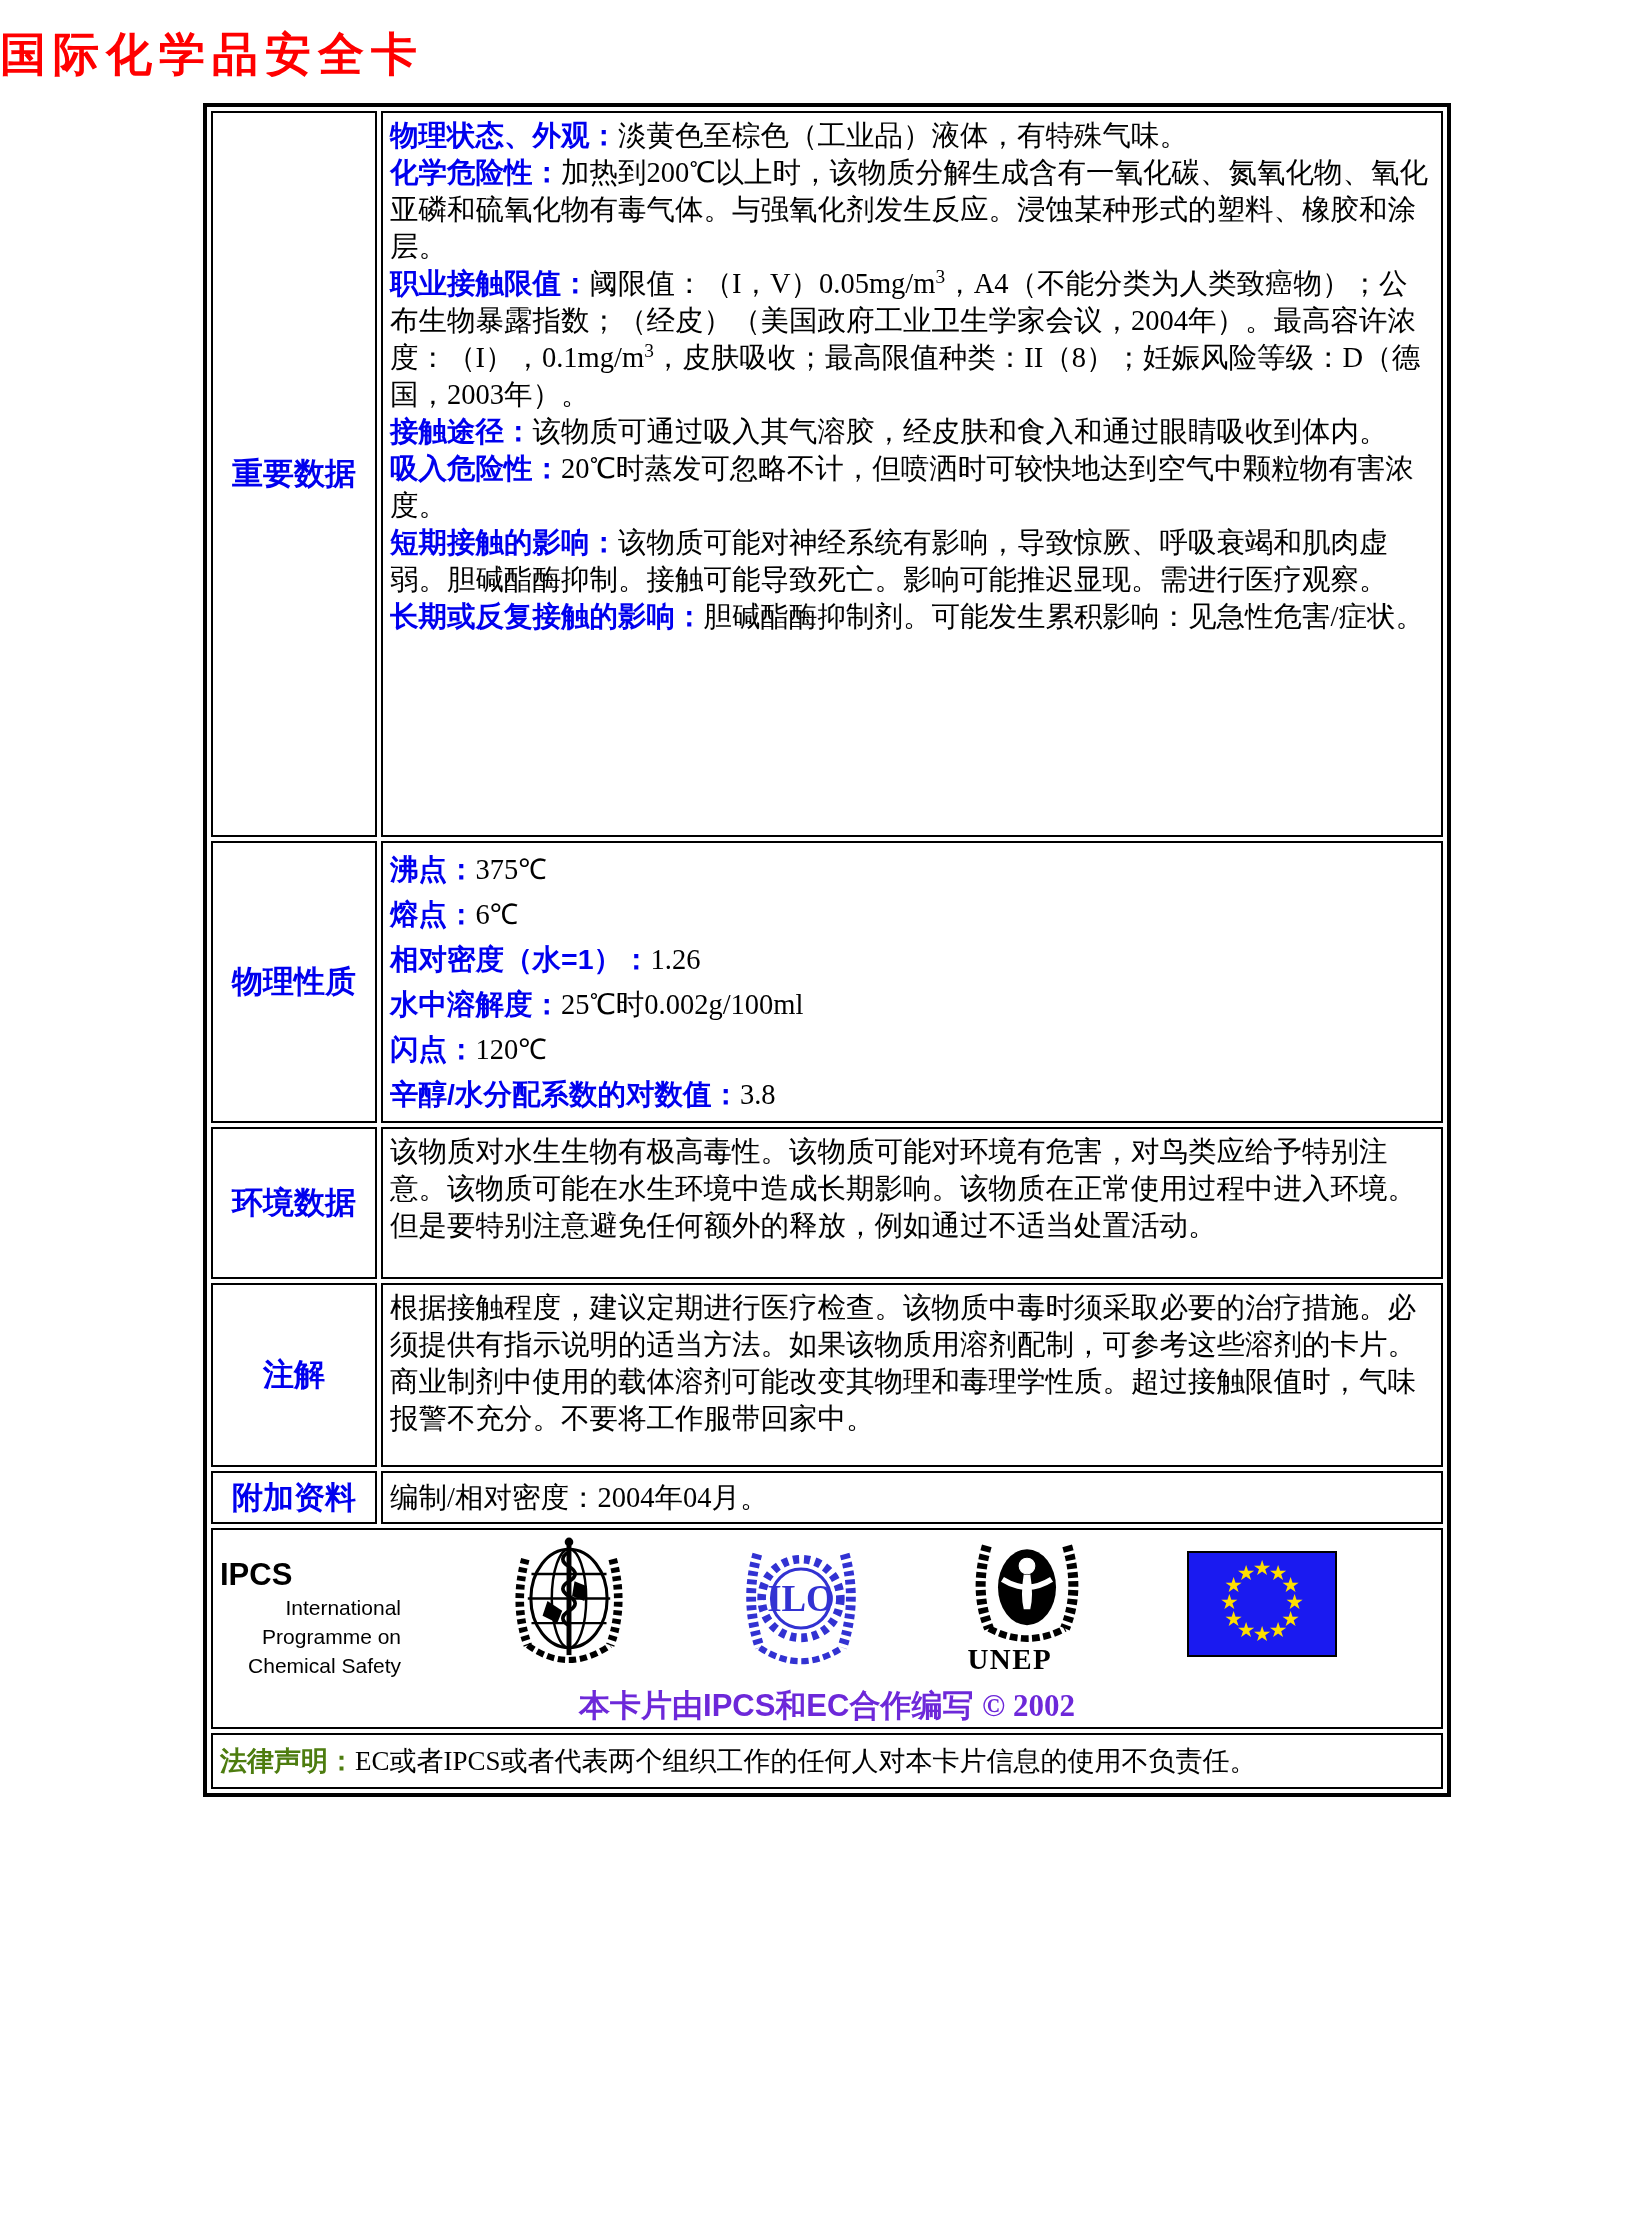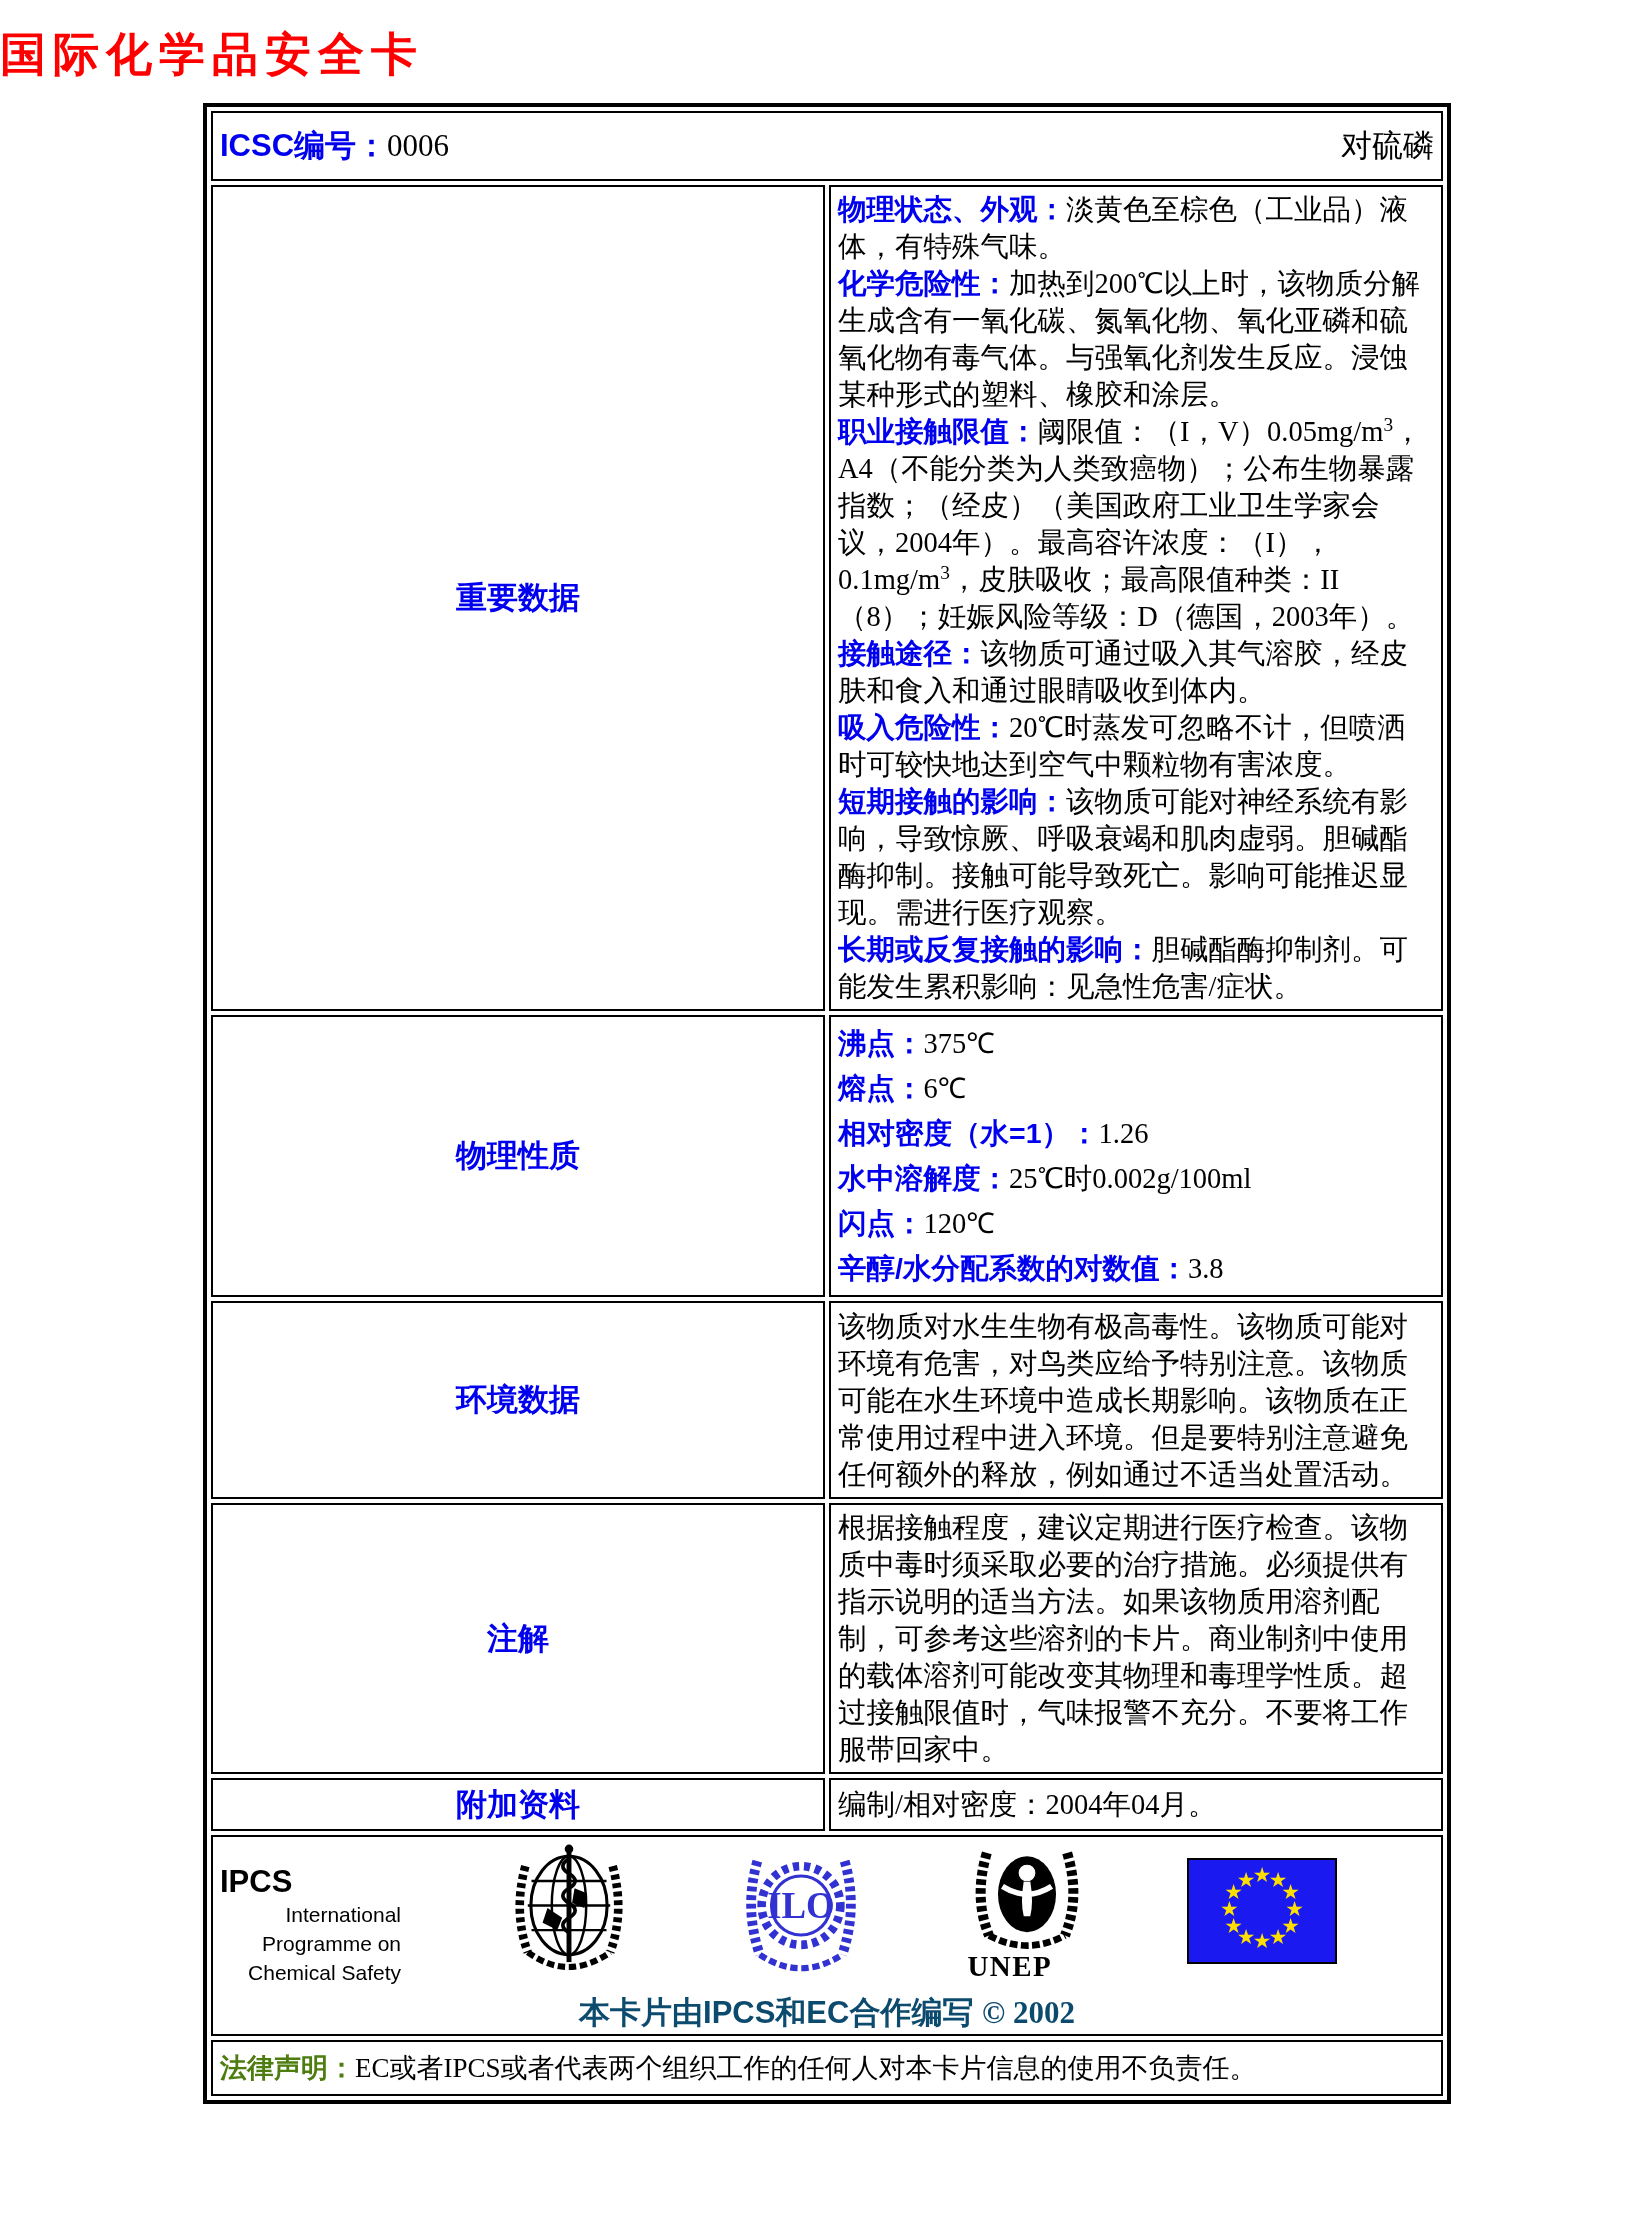--- a/index.html
+++ b/index.html
@@ -84,45 +84,39 @@
     margin-top: 14px;
     width: 150px; height: 106px;
     background: #1a1af0;
     border: 2.1px solid #000;
     position: relative;
   }
   .copyright-line {
     clear: both;
     text-align: center;
     margin-top: 5.6px;
-    color: #0c4a6e;
+    color: #6d28d9;
     font-family: "Liberation Sans", sans-serif;
     font-weight: bold;
     font-size: 31px;
   }
   .copyright-year { font-family: "Liberation Serif", serif; font-weight: bold; }
   
   td.legalrow { height: 56px; vertical-align: middle; font-size: 27px; padding: 0 7px; }
   .legal-label { font-family: "Liberation Sans", sans-serif; font-weight: bold; color: #4d7c0f; }
   p.item { margin: 0; }
 </style>
 </head>
 <body>
 
 <div class="page-title">国际化学品安全卡</div>
 
 <table class="card">
 
   <tbody>
-      <tr>
-    <td class="headrow" colspan="2">
-      <span class="head-left"><span class="blue-label">ICSC编号：</span><span class="icsc-num">0006</span></span>
-      <span class="head-right">对硫磷</span>
-    </td>
-  </tr>
 
   <tr>
     <td class="rowlabel" style="height:726px;">重要数据</td>
     <td class="content">
       <p class="item"><span class="blue-label">物理状态、外观：</span><span>淡黄色至棕色（工业品）液体，有特殊气味。</span></p>
       <p class="item"><span class="blue-label">化学危险性：</span><span>加热到200℃以上时，该物质分解生成含有一氧化碳、氮氧化物、氧化亚磷和硫氧化物有毒气体。与强氧化剂发生反应。浸蚀某种形式的塑料、橡胶和涂层。</span></p>
       <p class="item"><span class="blue-label">职业接触限值：</span><span>阈限值：（I，V）0.05mg/m</span><span class="sup">3</span><span>，A4（不能分类为人类致癌物）；公布生物暴露指数；（经皮）（美国政府工业卫生学家会议，2004年）。最高容许浓度：（I），0.1mg/m</span><span class="sup">3</span><span>，皮肤吸收；最高限值种类：II（8）；妊娠风险等级：D（德国，2003年）。</span></p>
       <p class="item"><span class="blue-label">接触途径：</span><span>该物质可通过吸入其气溶胶，经皮肤和食入和通过眼睛吸收到体内。</span></p>
       <p class="item"><span class="blue-label">吸入危险性：</span><span>20℃时蒸发可忽略不计，但喷洒时可较快地达到空气中颗粒物有害浓度。</span></p>
       <p class="item"><span class="blue-label">短期接触的影响：</span><span>该物质可能对神经系统有影响，导致惊厥、呼吸衰竭和肌肉虚弱。胆碱酯酶抑制。接触可能导致死亡。影响可能推迟显现。需进行医疗观察。</span></p>

